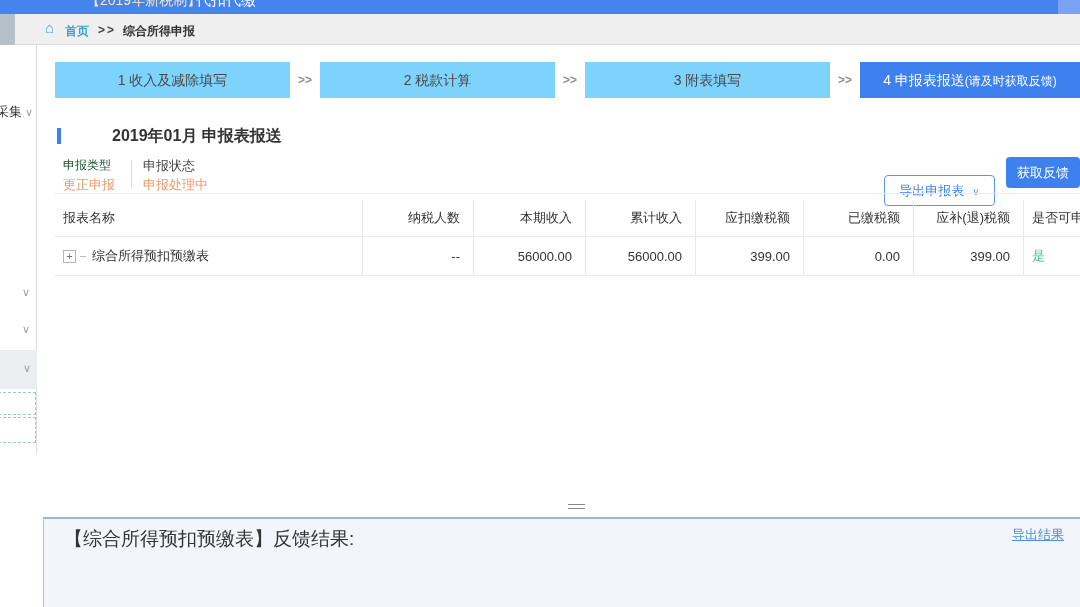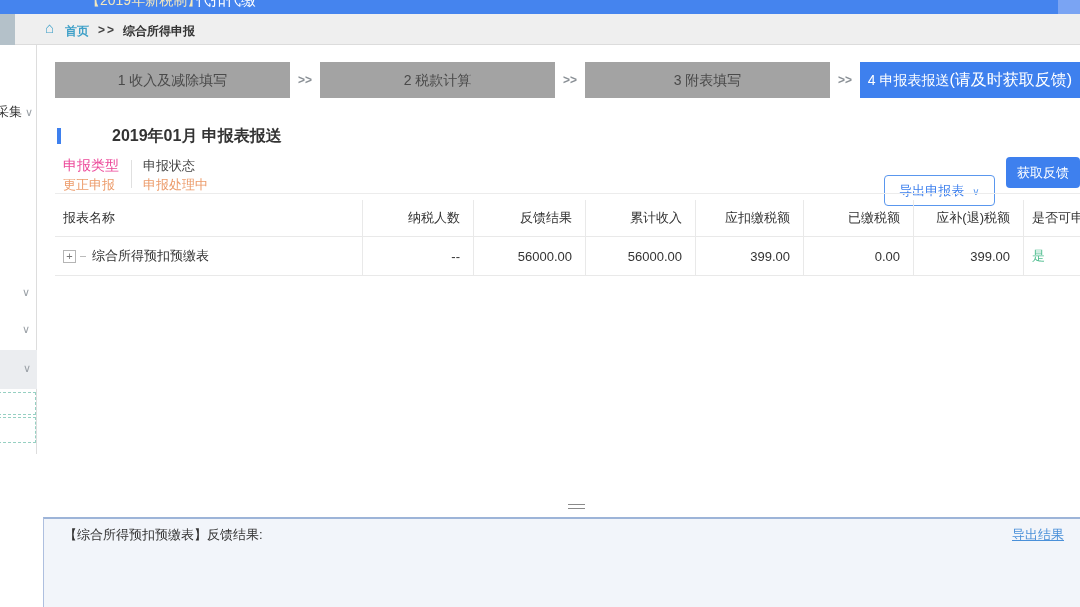--- a/index.html
+++ b/index.html
@@ -33,35 +33,35 @@
   .sb-active { position:absolute; left:0; top:305px; width:37px; height:39px; background:#ebedf0; }
   .sb-active .sb-chev { top:12px; }
   .sb-dash1 { position:absolute; left:-12px; top:347px; width:48px; height:23px; border:1px dashed #96d0c2; }
   .sb-dash2 { position:absolute; left:-12px; top:372px; width:48px; height:26px; border:1px dashed #96d0c2; }
 
   
   .main { position:absolute; left:38px; top:45px; width:1042px; height:562px; background:#fff; }
 
   
   .step { position:absolute; top:62px; height:36px; line-height:36px; text-align:center;
-    background:#a3a3a3; color:#4a4a4a; font-size:14px; cursor:pointer; }
+    background:#7dd3fc; color:#4a4a4a; font-size:14px; cursor:pointer; }
   .step.s1 { left:55px; width:235px; }
   .step.s2 { left:320px; width:235px; }
   .step.s3 { left:585px; width:245px; }
   .step.s4 { left:860px; width:220px; background:#3e80ee; color:#fff; }
-  .step .suffix { font-size:16px; }
+  .step .suffix { font-size:12px; }
   .step-sep { position:absolute; top:62px; height:36px; line-height:36px; width:30px; text-align:center;
     color:#8a9096; font-size:12px; font-weight:bold; }
   .step-sep.p1 { left:290px; } .step-sep.p2 { left:555px; } .step-sep.p3 { left:830px; }
 
   
   .sec-bar { position:absolute; left:57px; top:128px; width:4px; height:16px; background:#3e80ee; }
   .sec-title { position:absolute; left:68px; top:126px; font-size:16px; font-weight:bold; color:#333;margin-left:44px; }
 
-  .lbl-type { position:absolute; left:63px; top:157px; font-size:14px; color:#ec4899; }
+  .lbl-type { position:absolute; left:63px; top:157px; font-size:12px; color:#14532d; }
   .val-type { position:absolute; left:63px; top:176px; font-size:13px; color:#ec9b6a; }
   .meta-div { position:absolute; left:131px; top:160px; width:1px; height:28px; background:#e0e0e0; }
   .lbl-status { position:absolute; left:143px; top:157px; font-size:13px; color:#444; }
   .val-status { position:absolute; left:143px; top:176px; font-size:13px; color:#ec9b6a; }
 
   .btn-export { position:absolute; left:884px; top:157px; width:111px; height:31px;
     background:#fff; border:1px solid #5a97ee; border-radius:4px; color:#3e80ee;
     font-size:13px; line-height:29px; text-align:center; cursor:pointer;margin-top:18px; }
   .btn-export .chev { font-size:10px; margin-left:8px; color:#5a97ee; }
   .btn-feedback { position:absolute; left:1006px; top:157px; width:74px; height:31px;
@@ -88,21 +88,21 @@
   .exp-dash { display:inline-block; width:6px; height:1px; background:#bbb; margin-right:6px; }
   .val-green { color:#4fbd8f; }
 
   
   .splitter { position:absolute; left:568px; top:504px; width:17px; height:5px;
     border-top:1px solid #8a8a8a; border-bottom:1px solid #8a8a8a; cursor:row-resize; }
 
   
   .panel { position:absolute; left:43px; top:517px; width:1037px; height:90px;
     background:#f2f5fa; border-top:2px solid #9db4d8; border-left:1px solid #aebfdf; }
-  .panel-title { position:absolute; left:20px; top:7px; font-size:13px; color:#333; }
+  .panel-title { position:absolute; left:20px; top:7px; font-size:19px; color:#333; }
   .panel-link { position:absolute; right:16px; top:7px; font-size:13px; color:#4a90d9;
     text-decoration:underline; cursor:pointer; }
 </style>
 </head>
 <body>
 
 <div class="topbar">
   <span class="topbar-badge">【2019年新税制】</span>
   <span class="topbar-tab">代扣代缴</span>
   <span class="topbar-frag"></span>
@@ -160,21 +160,21 @@
   <span>导出申报表</span><span class="chev">∨</span>
 </div>
 <div class="btn-feedback">获取反馈</div>
 
 <div class="sec-underline"></div>
 
 <div class="tbl">
   <div class="trow head">
     <div class="tcell w1">报表名称</div>
     <div class="tcell w2">纳税人数</div>
-    <div class="tcell w3">反馈结果</div>
+    <div class="tcell w3">本期收入</div>
     <div class="tcell w4">累计收入</div>
     <div class="tcell w5">应扣缴税额</div>
     <div class="tcell w6">已缴税额</div>
     <div class="tcell w7">应补(退)税额</div>
     <div class="tcell w8 last">是否可申</div>
   </div>
   <div class="trow body">
     <div class="tcell w1">
       <span class="expander">+</span>
       <span class="exp-dash"></span>

